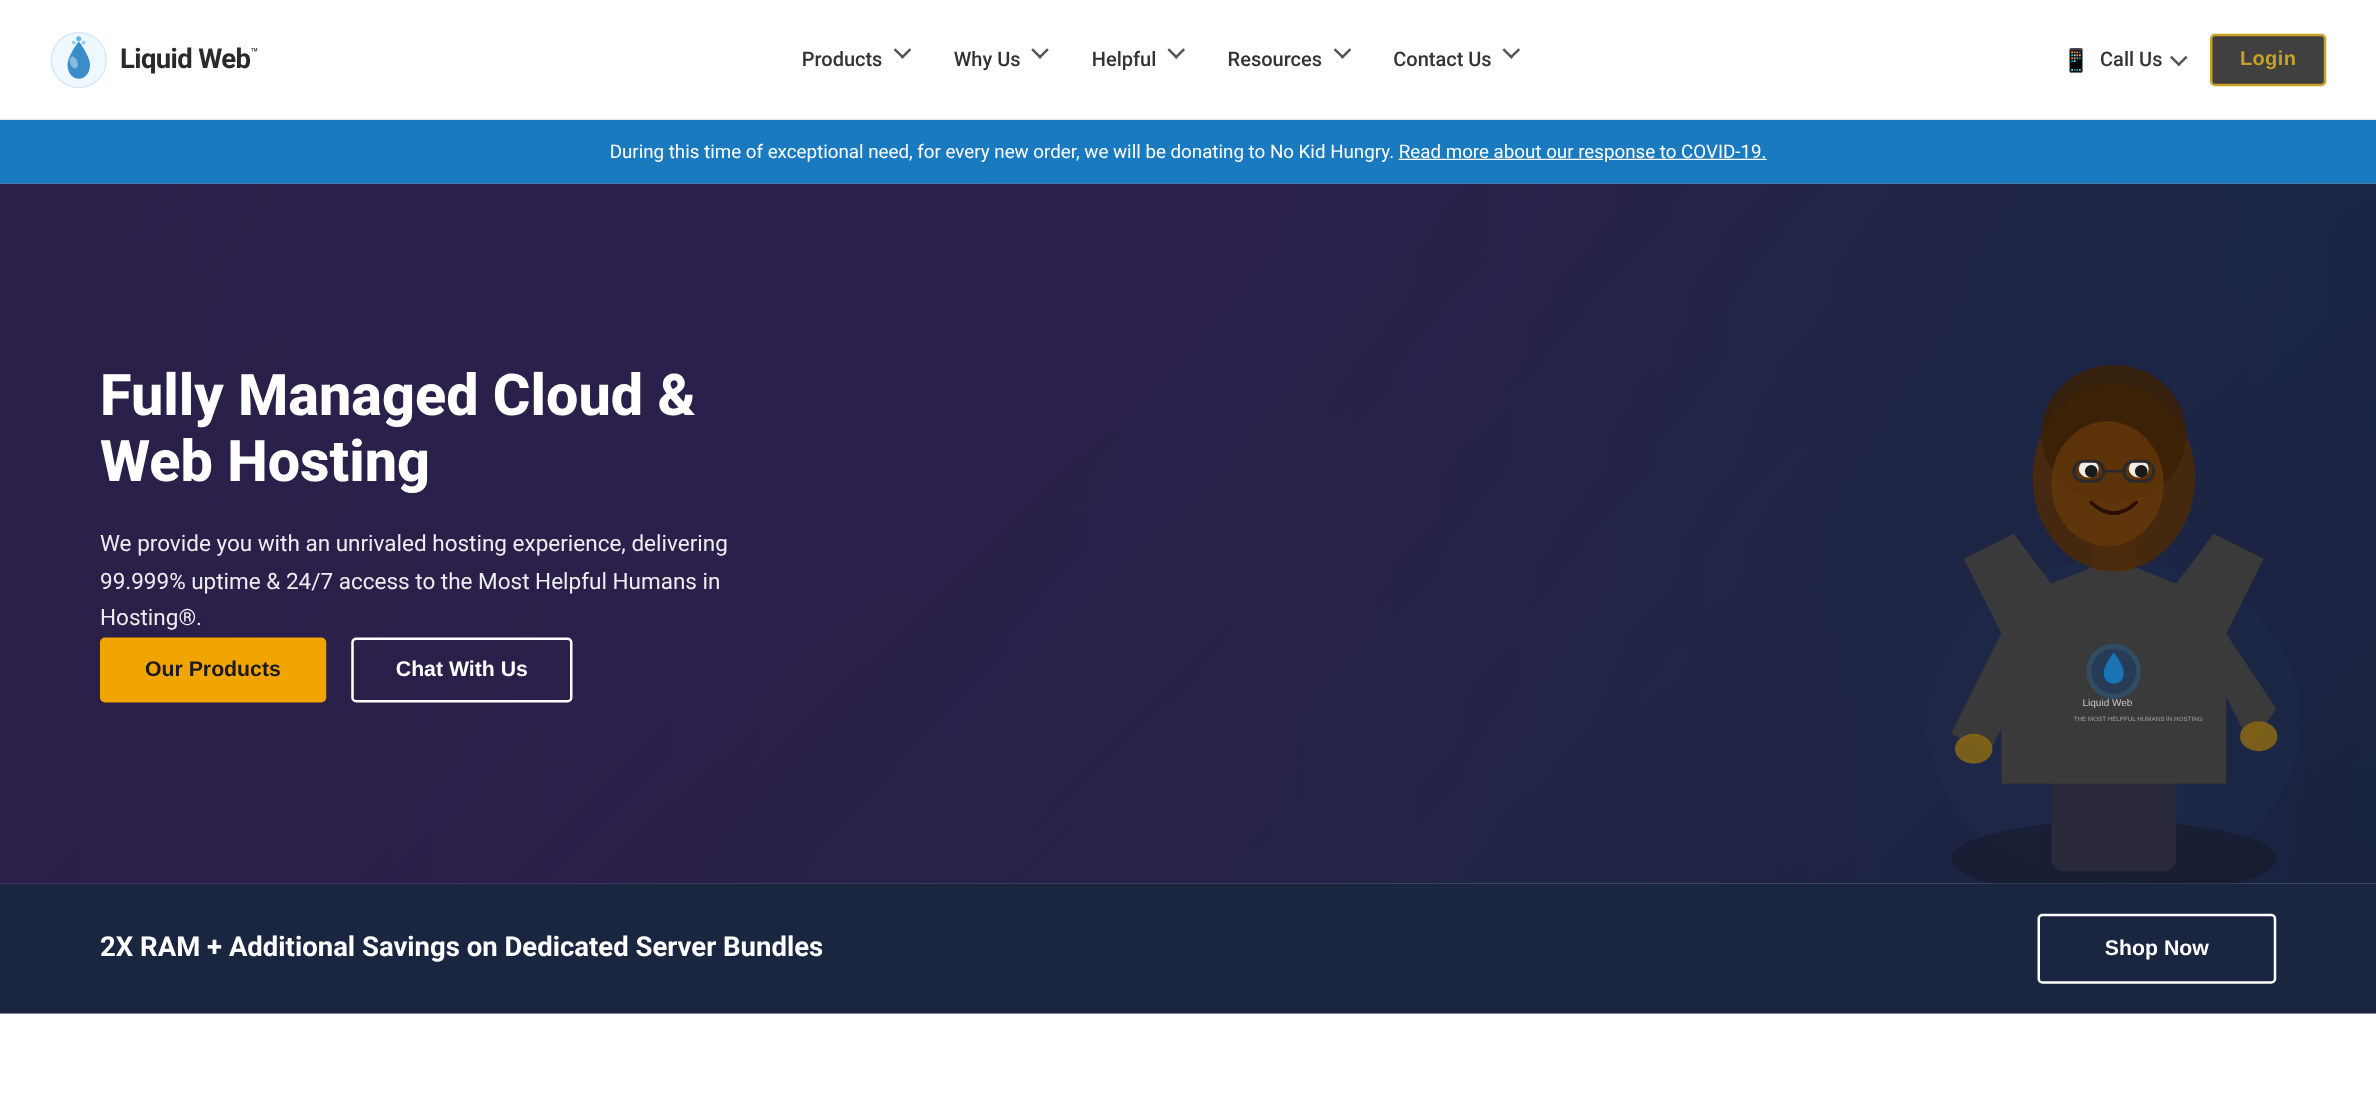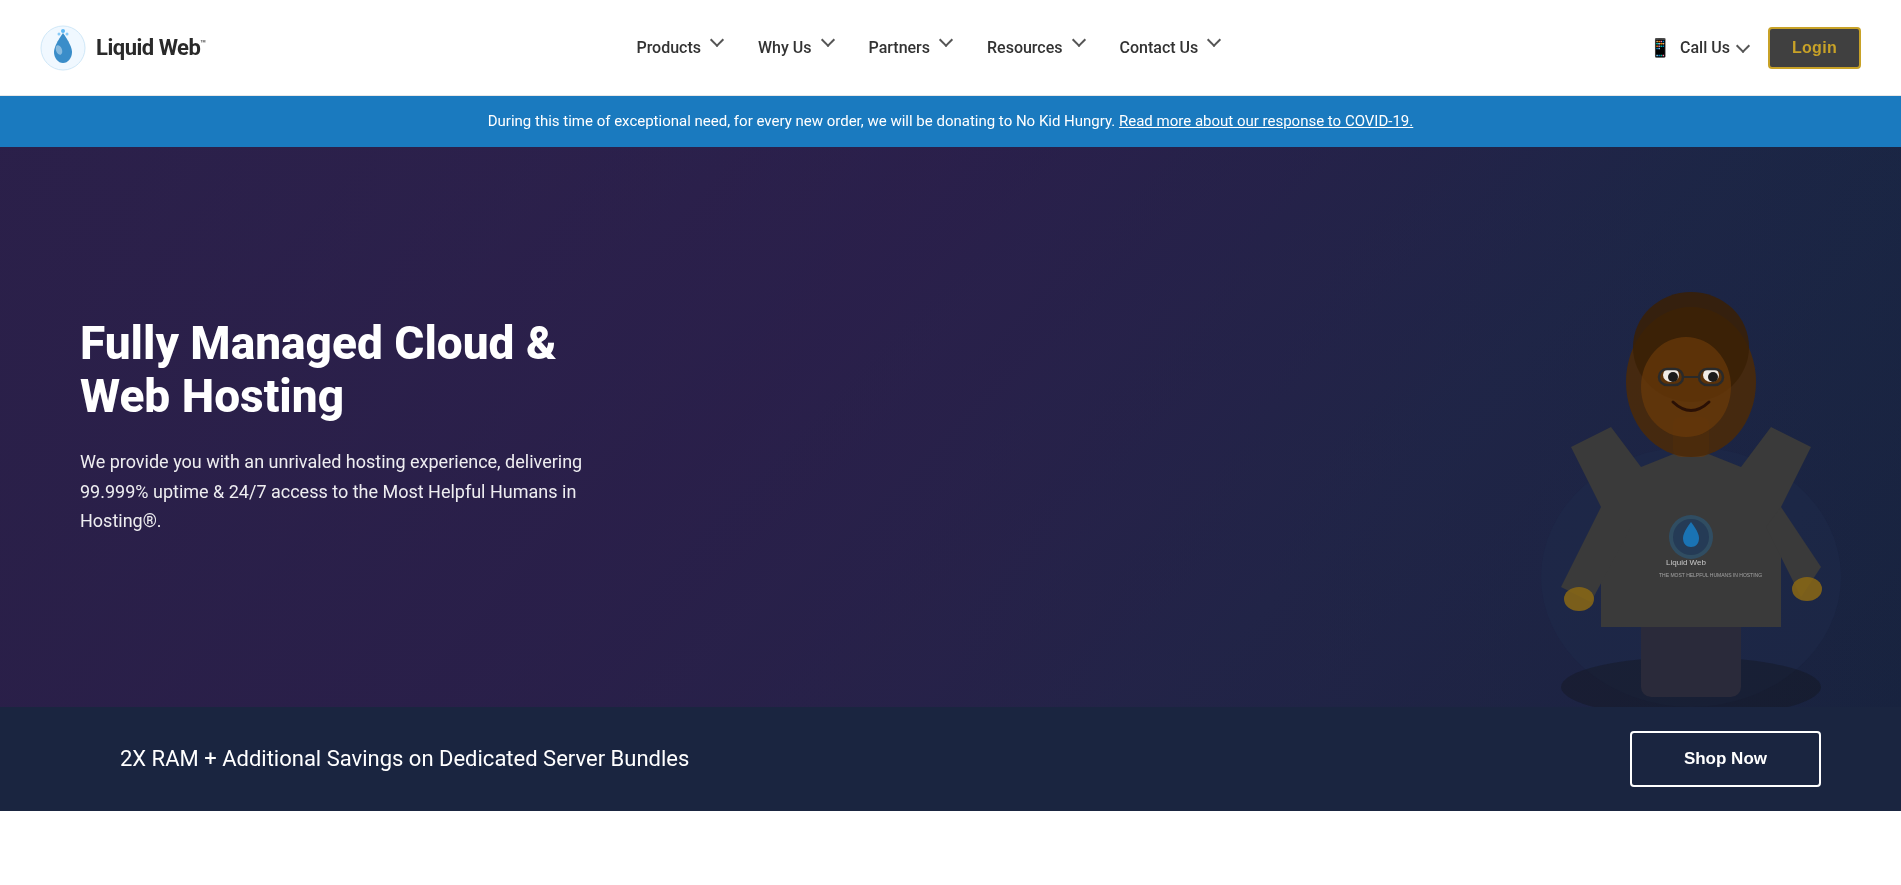--- a/index.html
+++ b/index.html
@@ -217,23 +217,22 @@
     .promo-banner {
       background: #1a2540;
       display: flex;
       align-items: center;
       justify-content: space-between;
       padding: 24px 80px;
       min-height: 88px;
     }
     .promo-text {
       font-size: 22px;
-      font-weight: 400;
-      color: #fff;
-      margin-left: 40px;
+      font-weight: 700;
+      color: #fff;
     }
     .btn-shop-now {
       background: transparent;
       color: #fff;
       border: 2px solid #fff;
       padding: 16px 52px;
       font-size: 17px;
       font-weight: 600;
       border-radius: 4px;
       cursor: pointer;
@@ -269,21 +268,21 @@
       </a>
     </li>
     <li>
       <a href="#">
         <span>Why Us</span>
         <span class="chevron"></span>
       </a>
     </li>
     <li>
       <a href="#">
-        <span>Partners</span>
+        <span>Helpful</span>
         <span class="chevron"></span>
       </a>
     </li>
     <li>
       <a href="#">
         <span>Resources</span>
         <span class="chevron"></span>
       </a>
     </li>
     <li>
@@ -310,20 +309,24 @@
 </div>
 
 <section class="hero">
   <div class="hero-overlay"></div>
 
   <div class="hero-content">
     <h1 class="hero-title">Fully Managed Cloud &amp; Web Hosting</h1>
     <p class="hero-subtitle">We provide you with an unrivaled hosting experience, delivering 99.999% uptime &amp; 24/7 access to the Most Helpful Humans in Hosting®.</p>
 
 
+    <div class="hero-buttons">
+      <button class="btn-primary">Our Products</button>
+      <button class="btn-secondary">Chat With Us</button>
+    </div>
   </div>
 
   <div class="hero-person">
     <svg class="person-figure" viewBox="0 0 360 480" xmlns="http://www.w3.org/2000/svg">
 
       <ellipse cx="180" cy="350" rx="150" ry="130" fill="#1e2a4a" opacity="0.5"></ellipse>
 
       <ellipse cx="180" cy="460" rx="130" ry="30" fill="#111" opacity="0.3"></ellipse>
 
       <rect x="130" y="350" width="100" height="120" rx="10" fill="#2a2a3a"></rect>

